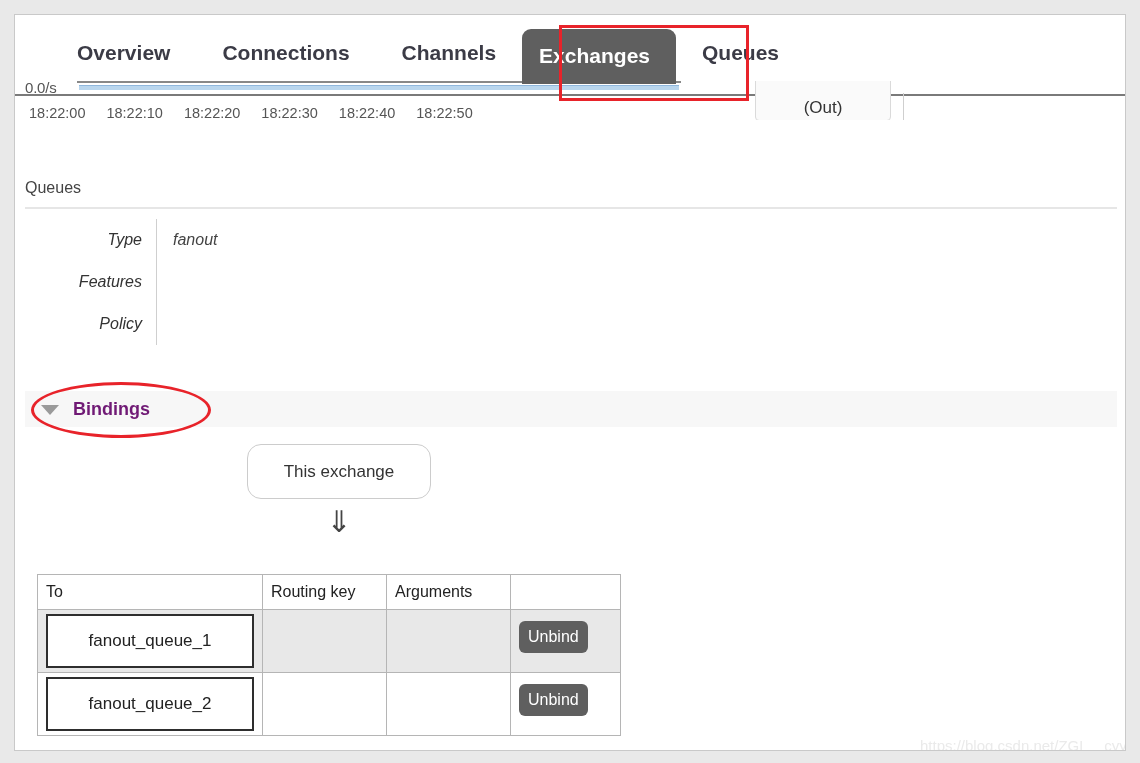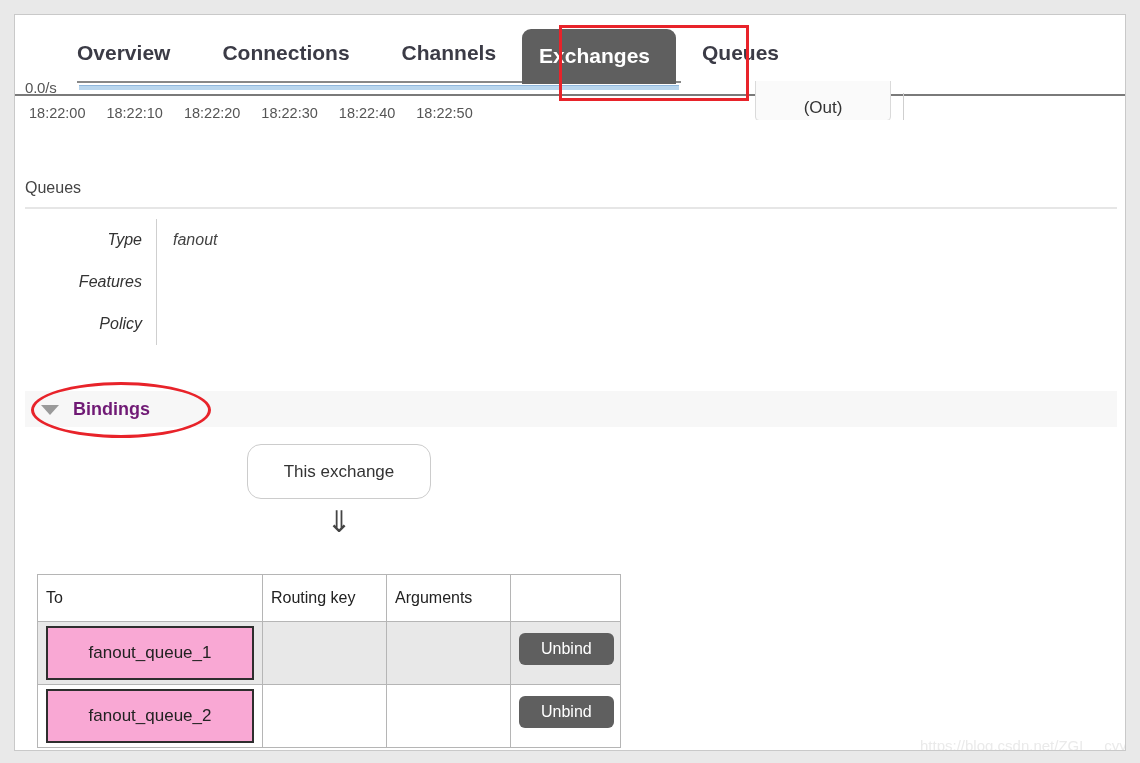--- a/index.html
+++ b/index.html
@@ -243,55 +243,55 @@
     left: 22px; top: 559px;
     border-collapse: collapse;
     font-size: 16px;
   }
   #bindings-table th {
     border: 1px solid #b5b5b5;
     background: #ffffff;
     color: #222;
     font-weight: normal;
     text-align: left;
-    padding: 14px 8px;
+    padding: 8px 8px;
     height: 29px;
   }
   #bindings-table td {
     border: 1px solid #b5b5b5;
     padding: 0;
     height: 63px;
     vertical-align: middle;
   }
   #bindings-table tr.alt td { background: #e8e8e8; }
   #bindings-table tr.plain td { background: #ffffff; }
   .col-to      { width: 225px; }
   .col-routing { width: 124px; }
   .col-args    { width: 124px; }
   .col-action  { width: 110px; }
 
   .queue-chip {
     display: block;
     margin: 0 8px;
-    background: #f9a8d4;
+    background: #ffffff;
     border: 2px solid #2e2e2e;
     padding: 15px 10px;
     font-size: 17px;
     color: #222;
     text-align: center;
     cursor: pointer;
   }
   .unbind-btn {
     display: inline-block;
     margin: 0 0 16px 8px;
     background: #5f5f5f;
     color: #ffffff;
     border: none;
     border-radius: 6px;
-    padding: 7px 22px;
+    padding: 7px 9px;
     font-size: 16px;
     font-family: "Liberation Sans", sans-serif;
     cursor: pointer;
   }
   .cell-action { vertical-align: top; padding-top: 7px !important; }
   tr.plain .cell-action { vertical-align: top; padding-top: 7px !important; }
 
   
   #watermark {
     position: absolute;

